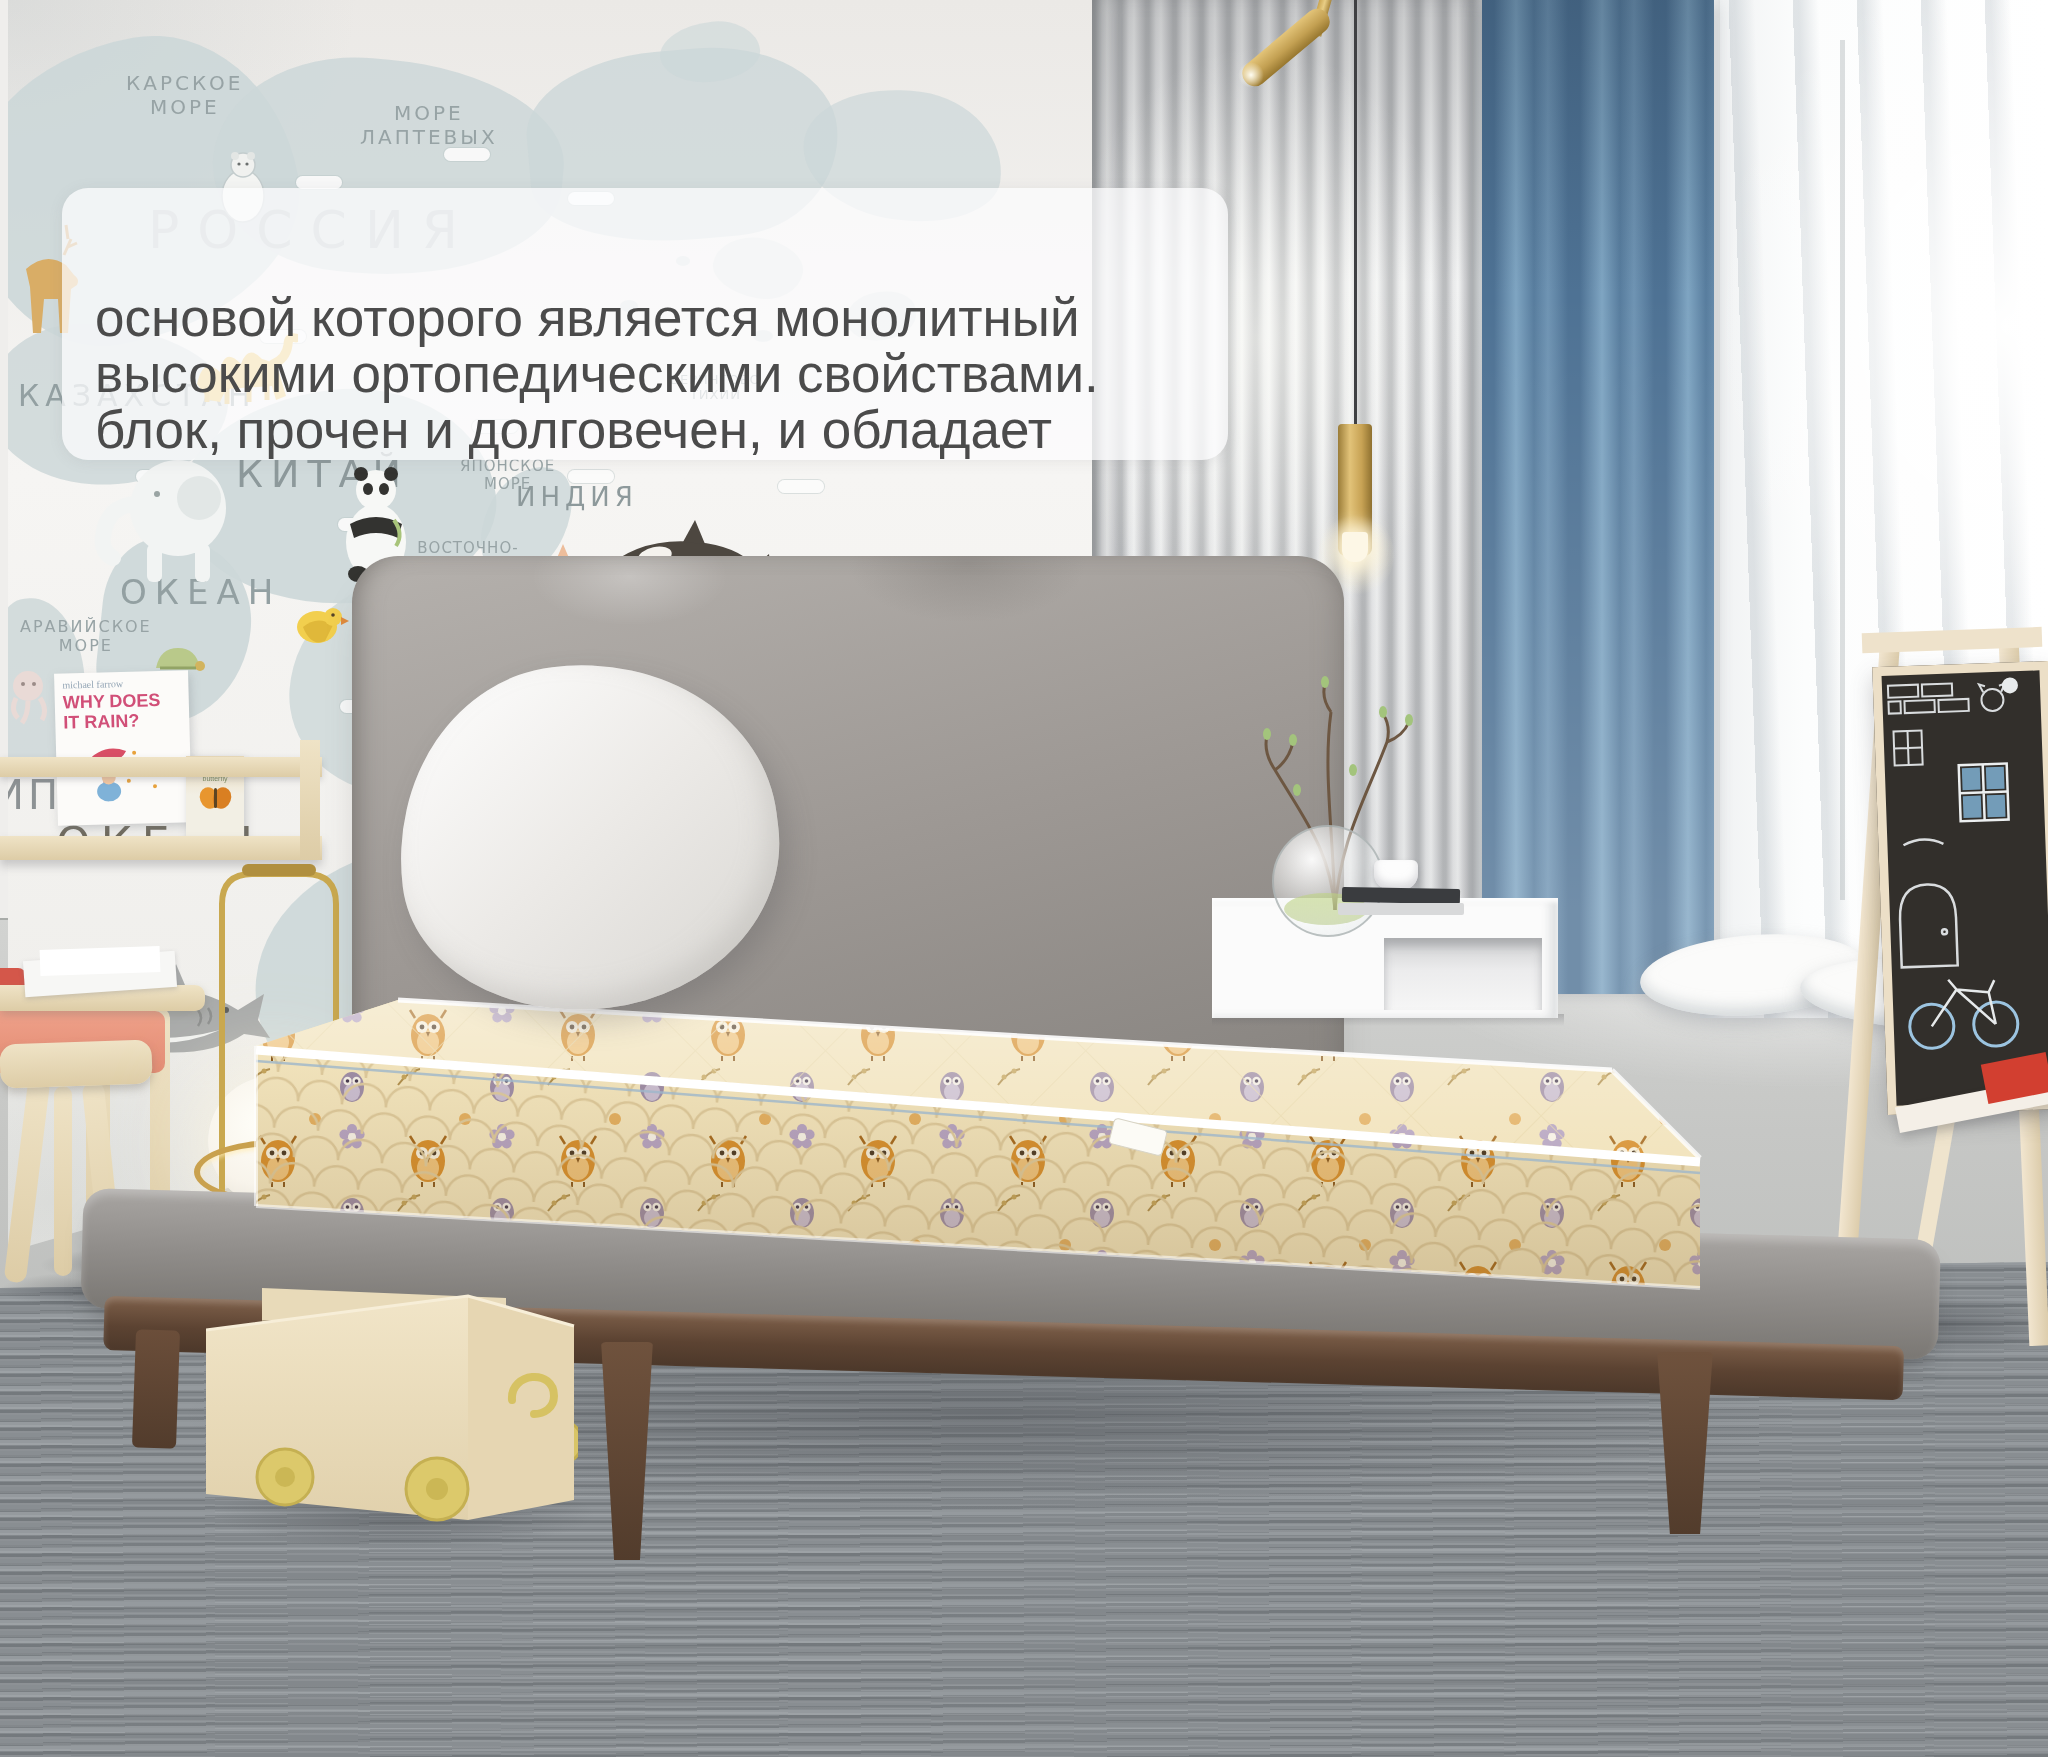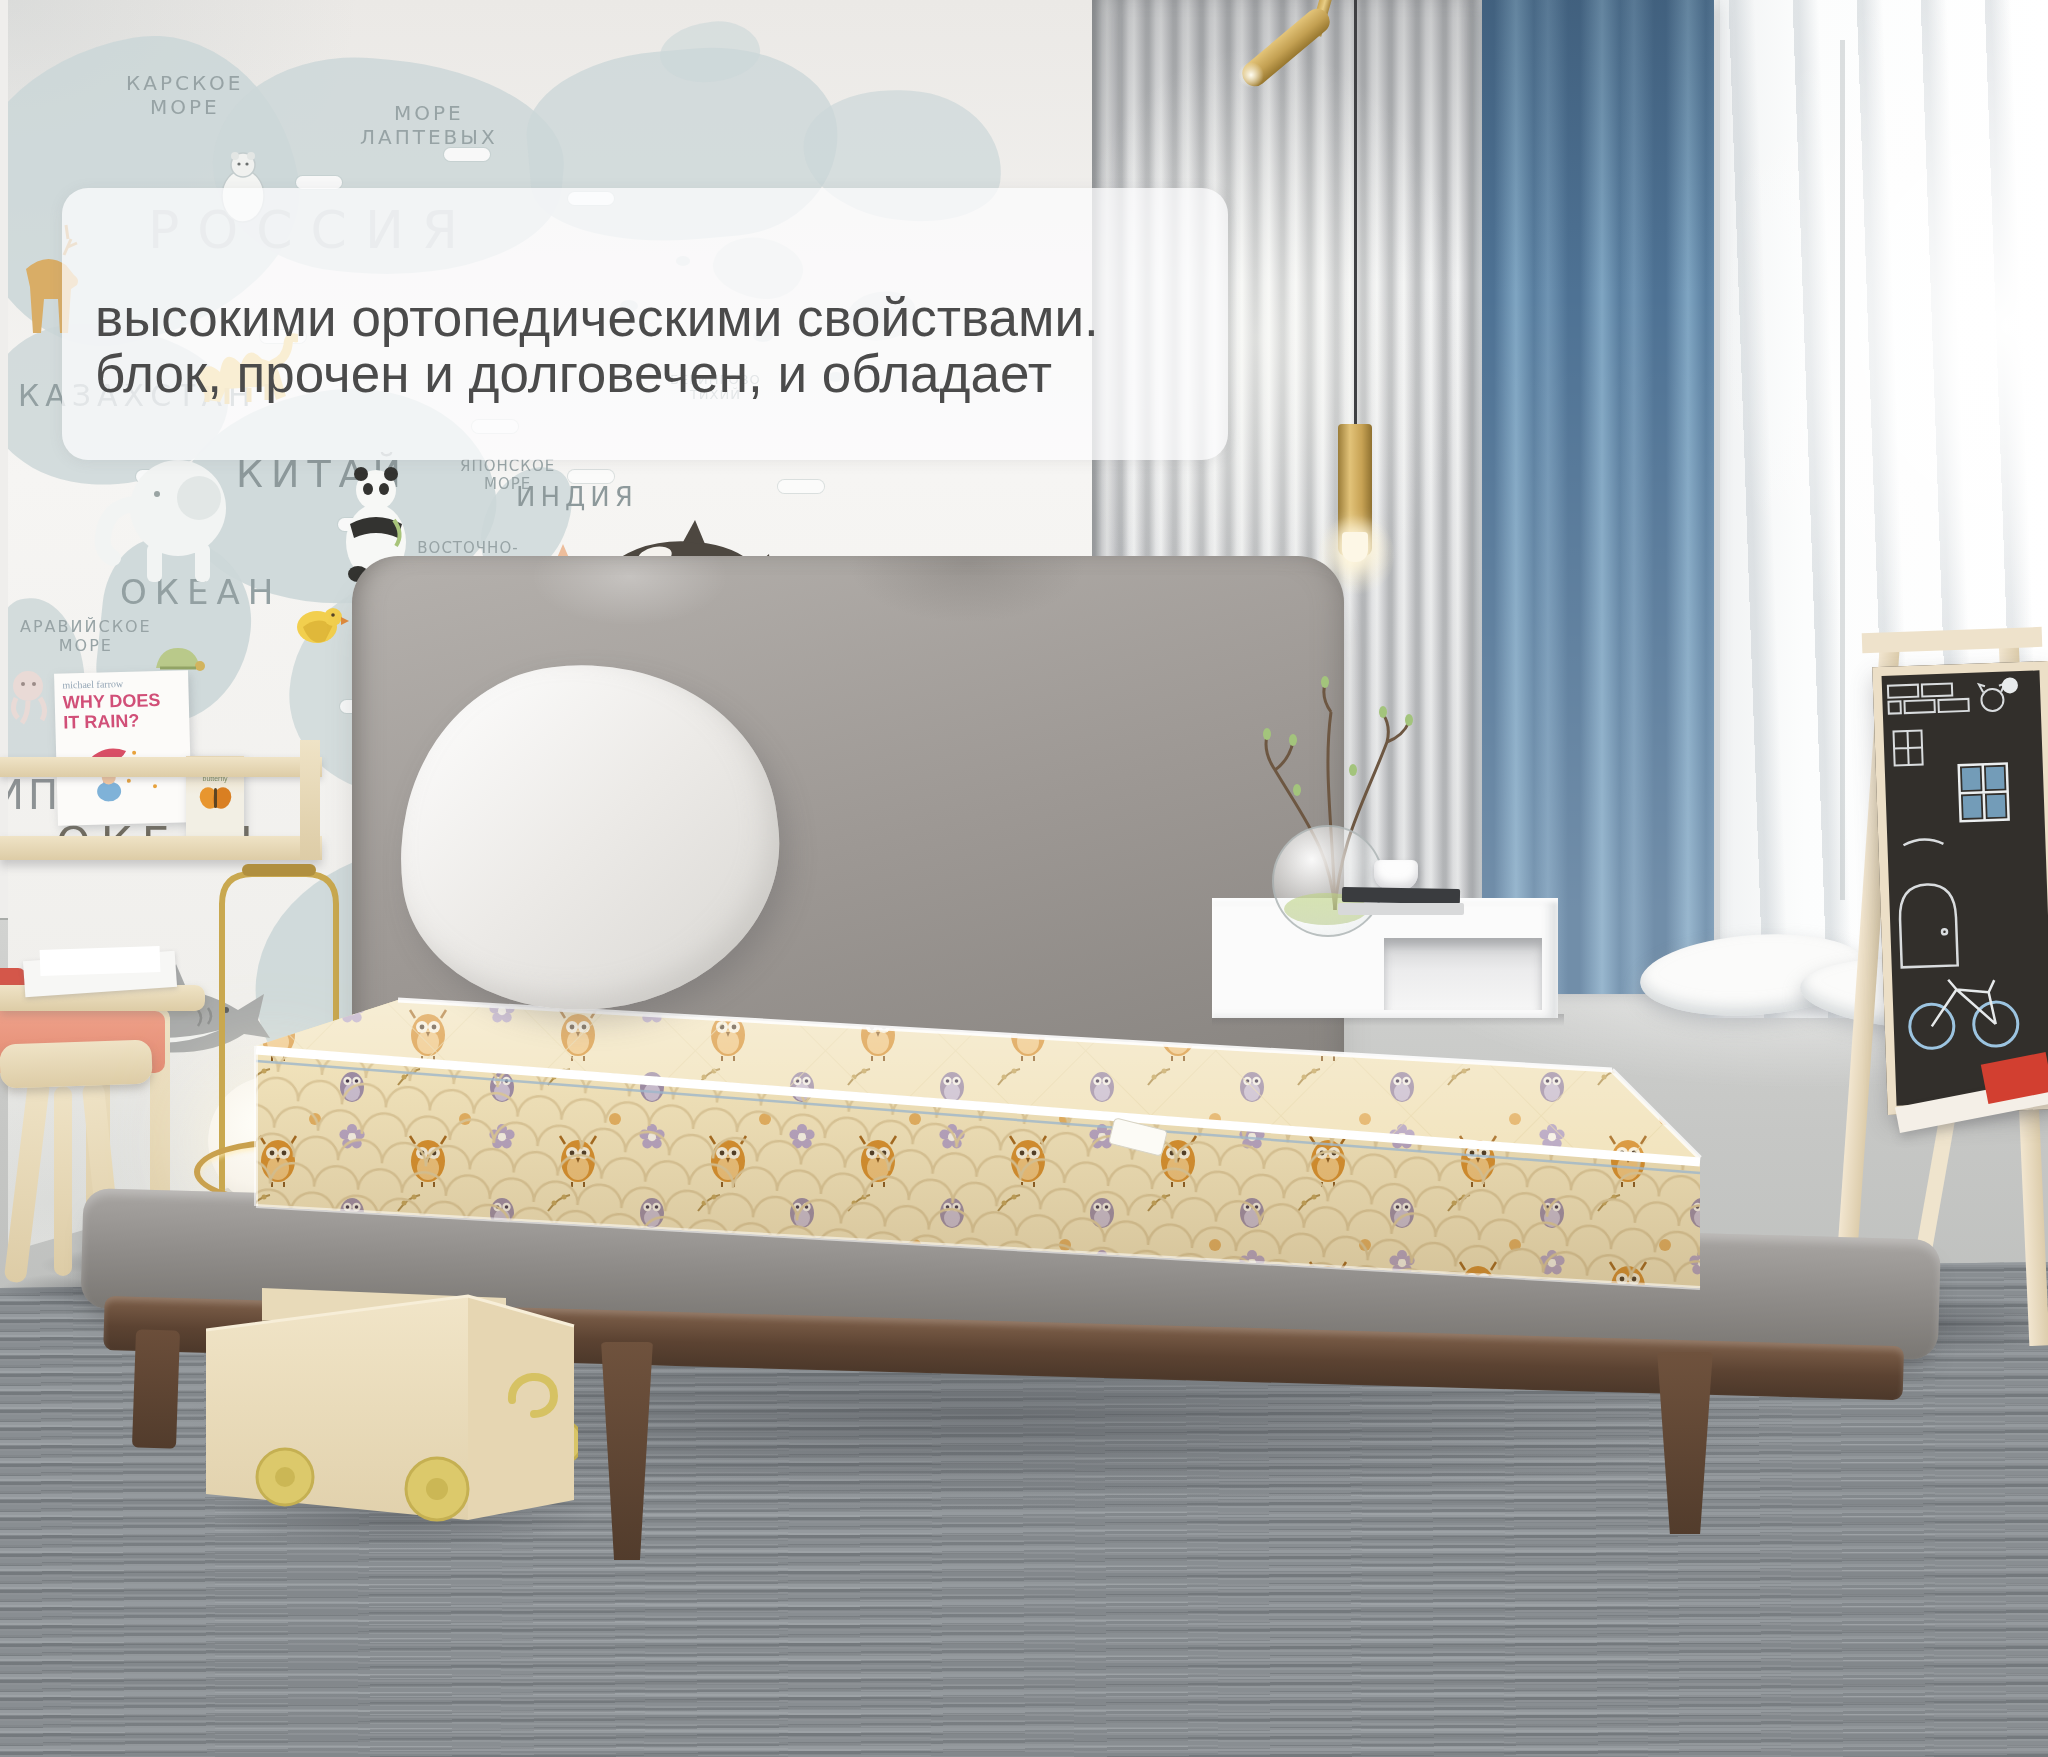--- a/index.html
+++ b/index.html
@@ -471,18 +471,19 @@
     <path d="M0,48 262,14 368,44" stroke="#f7eed8" stroke-width="3" fill="none"></path>
     <path d="M306,118 c-2,-28 42,-32 42,-4 c0,12 -10,18 -20,18" stroke="#d6c263" stroke-width="8" fill="none" stroke-linecap="round"></path>
     <circle cx="79" cy="195" r="28" fill="#dcc96b" stroke="#c5b052" stroke-width="3"></circle>
     <circle cx="79" cy="195" r="10" fill="#cbb755"></circle>
     <circle cx="231" cy="207" r="31" fill="#dcc96b" stroke="#c5b052" stroke-width="3"></circle>
     <circle cx="231" cy="207" r="11" fill="#cbb755"></circle>
   </svg>
 
   <div class="abs" id="overlay">
     <div id="overlay-body">
+      <div>основой которого является монолитный</div>
       <div>высокими ортопедическими свойствами.</div>
       <div>блок, прочен и долговечен, и обладает</div>
     </div>
   </div>
 
 </div>
 
 </body></html>

